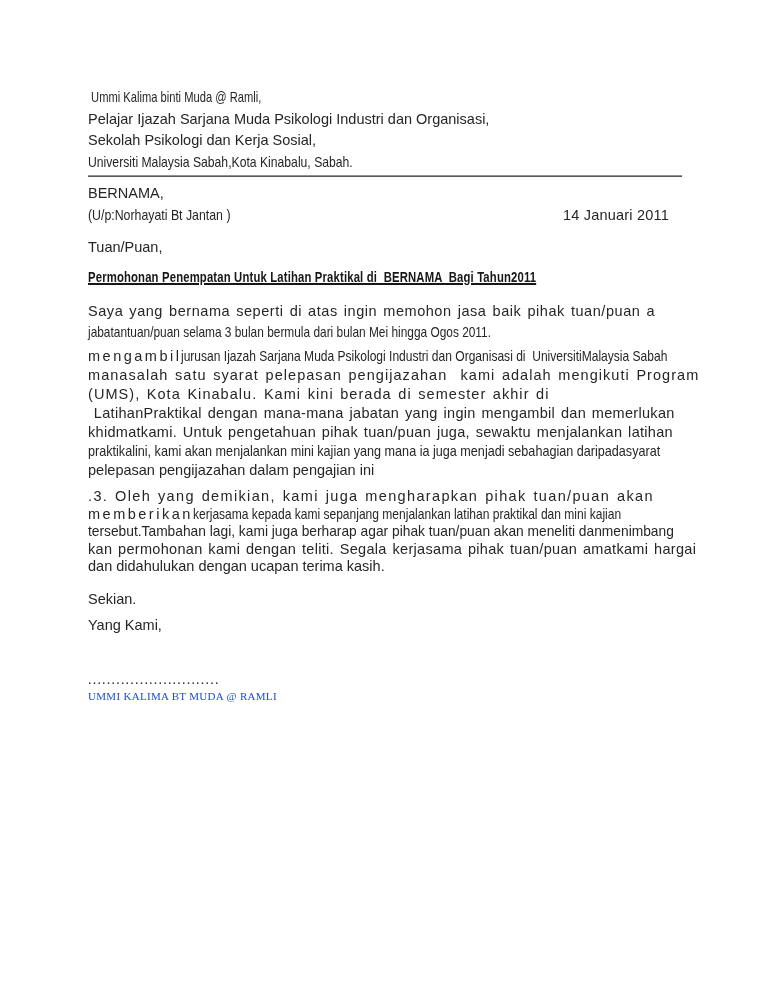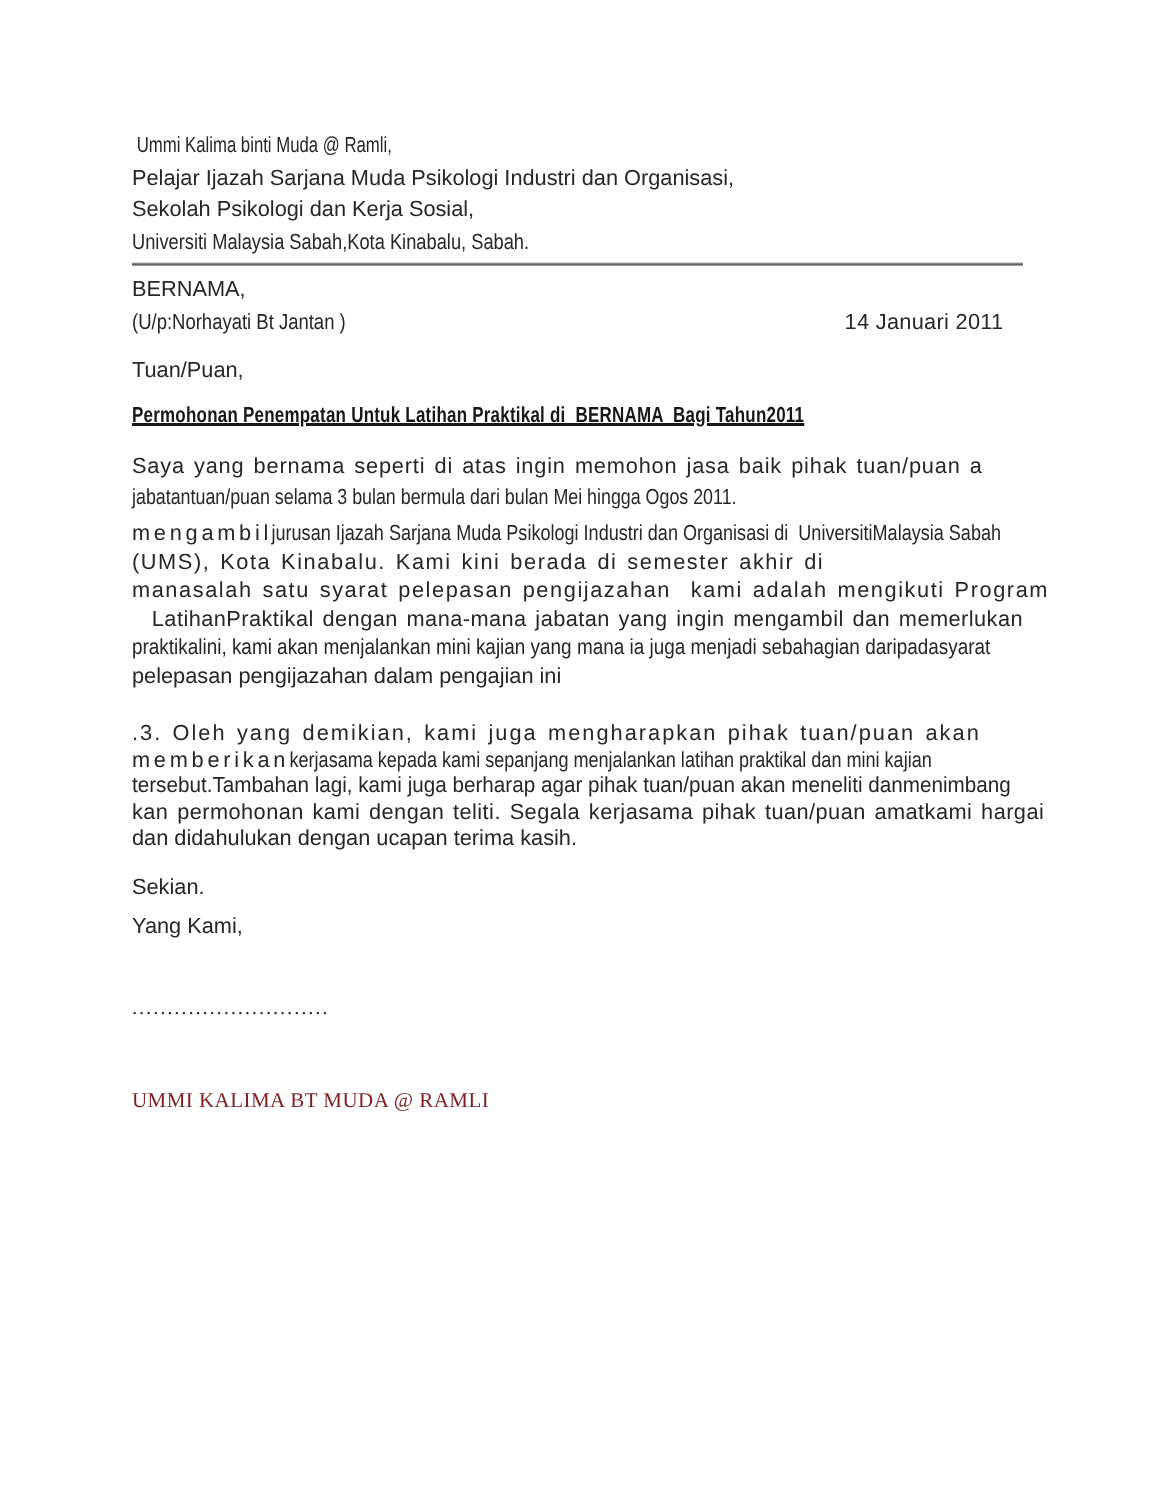--- a/index.html
+++ b/index.html
@@ -11,21 +11,21 @@
     color:#262626;
     overflow:hidden;
   }
   .content{position:absolute;left:88px;top:87px;width:594px;}
   .ln{white-space:pre;font-size:14.5px;line-height:21.5px;}
   
   .para1 .ln{line-height:21px;}
   .para2 .ln{line-height:19px;}
   .para3 .ln{line-height:17.5px;}
   
-  .sp-xs{letter-spacing:.3px;word-spacing:1.5px;text-align:right;}
+  .sp-xs{letter-spacing:.3px;word-spacing:1.5px;}
   .sp-s{letter-spacing:.55px;word-spacing:1.5px;}
   .sp-m{letter-spacing:1.05px;word-spacing:1.5px;}
   .sp-ml{letter-spacing:1.35px;word-spacing:1.5px;}
   .sp-l{letter-spacing:2.1px;word-spacing:1px;}
   .seg-wide{letter-spacing:2.5px;}
   
   .cx95{transform:scaleX(.95);transform-origin:0 50%;}
   .cx87{transform:scaleX(.87);transform-origin:0 50%;}
   .cx85{transform:scaleX(.85);transform-origin:0 50%;}
   .cx84{transform:scaleX(.84);transform-origin:0 50%;}
@@ -39,25 +39,25 @@
   .subject{
     margin-top:8px;
     font-weight:700;color:#171717;
     text-decoration:underline;
     text-decoration-thickness:1.5px;
     transform:scaleX(.78);transform-origin:0 50%;
     letter-spacing:.2px;
   }
   .para1{margin-top:13px;}
   .para2{margin-top:4px;}
-  .para3{margin-top:20px;}
+  .para3{margin-top:8px;}
   .sekian{margin-top:14px;line-height:18px;}
   .yangbenar{margin-top:8px;line-height:18px;}
   .dots{margin-top:38px;line-height:15px;font-family:"Liberation Serif",serif;font-size:14px;letter-spacing:1.2px;color:#2e2e2e;}
-  .sigline{line-height:19px;font-family:"Liberation Serif",serif;font-size:14px;letter-spacing:.3px;color:#7f1d1d;margin-top:45px;}
+  .sigline{line-height:19px;font-family:"Liberation Serif",serif;font-size:11px;letter-spacing:.3px;color:#1d4ed8;}
 </style>
 </head>
 <body>
 
 <div class="page">
   <div class="content">
 
     <div class="sender">
       <div class="ln cx77"> Ummi Kalima binti Muda @ Ramli,</div>
       <div class="ln">Pelajar Ijazah Sarjana Muda Psikologi Industri dan Organisasi,</div>
@@ -79,23 +79,24 @@
 
     <div class="ln subject">Permohonan Penempatan Untuk Latihan Praktikal di  BERNAMA  Bagi Tahun2011</div>
 
     <div class="para1">
       <div class="ln sp-s">Saya yang bernama seperti di atas ingin memohon jasa baik pihak tuan/puan a</div>
       <div class="ln cx82">jabatantuan/puan selama 3 bulan bermula dari bulan Mei hingga Ogos 2011.</div>
     </div>
 
     <div class="para2">
       <div class="ln"><span class="seg-wide">mengambil</span><span class="cxi83">jurusan Ijazah Sarjana Muda Psikologi Industri dan Organisasi di  UniversitiMalaysia Sabah</span></div>
+      <div class="ln sp-m">manasalah satu syarat pelepasan pengijazahan  kami adalah mengikuti Program</div>
       <div class="ln sp-m">(UMS), Kota Kinabalu. Kami kini berada di semester akhir di</div>
-      <div class="ln sp-m">manasalah satu syarat pelepasan pengijazahan  kami adalah mengikuti Program</div>
       <div class="ln sp-xs"> LatihanPraktikal dengan mana-mana jabatan yang ingin mengambil dan memerlukan</div>
+      <div class="ln sp-xs">khidmatkami. Untuk pengetahuan pihak tuan/puan juga, sewaktu menjalankan latihan</div>
       <div class="ln cx87">praktikalini, kami akan menjalankan mini kajian yang mana ia juga menjadi sebahagian daripadasyarat</div>
       <div class="ln">pelepasan pengijazahan dalam pengajian ini</div>
     </div>
 
     <div class="para3">
       <div class="ln sp-ml">.3. Oleh yang demikian, kami juga mengharapkan pihak tuan/puan akan</div>
       <div class="ln"><span class="seg-wide">memberikan</span><span class="cxi83">kerjasama kepada kami sepanjang menjalankan latihan praktikal dan mini kajian</span></div>
       <div class="ln cx95">tersebut.Tambahan lagi, kami juga berharap agar pihak tuan/puan akan meneliti danmenimbang</div>
       <div class="ln sp-xs">kan permohonan kami dengan teliti. Segala kerjasama pihak tuan/puan amatkami hargai</div>
       <div class="ln">dan didahulukan dengan ucapan terima kasih.</div>

